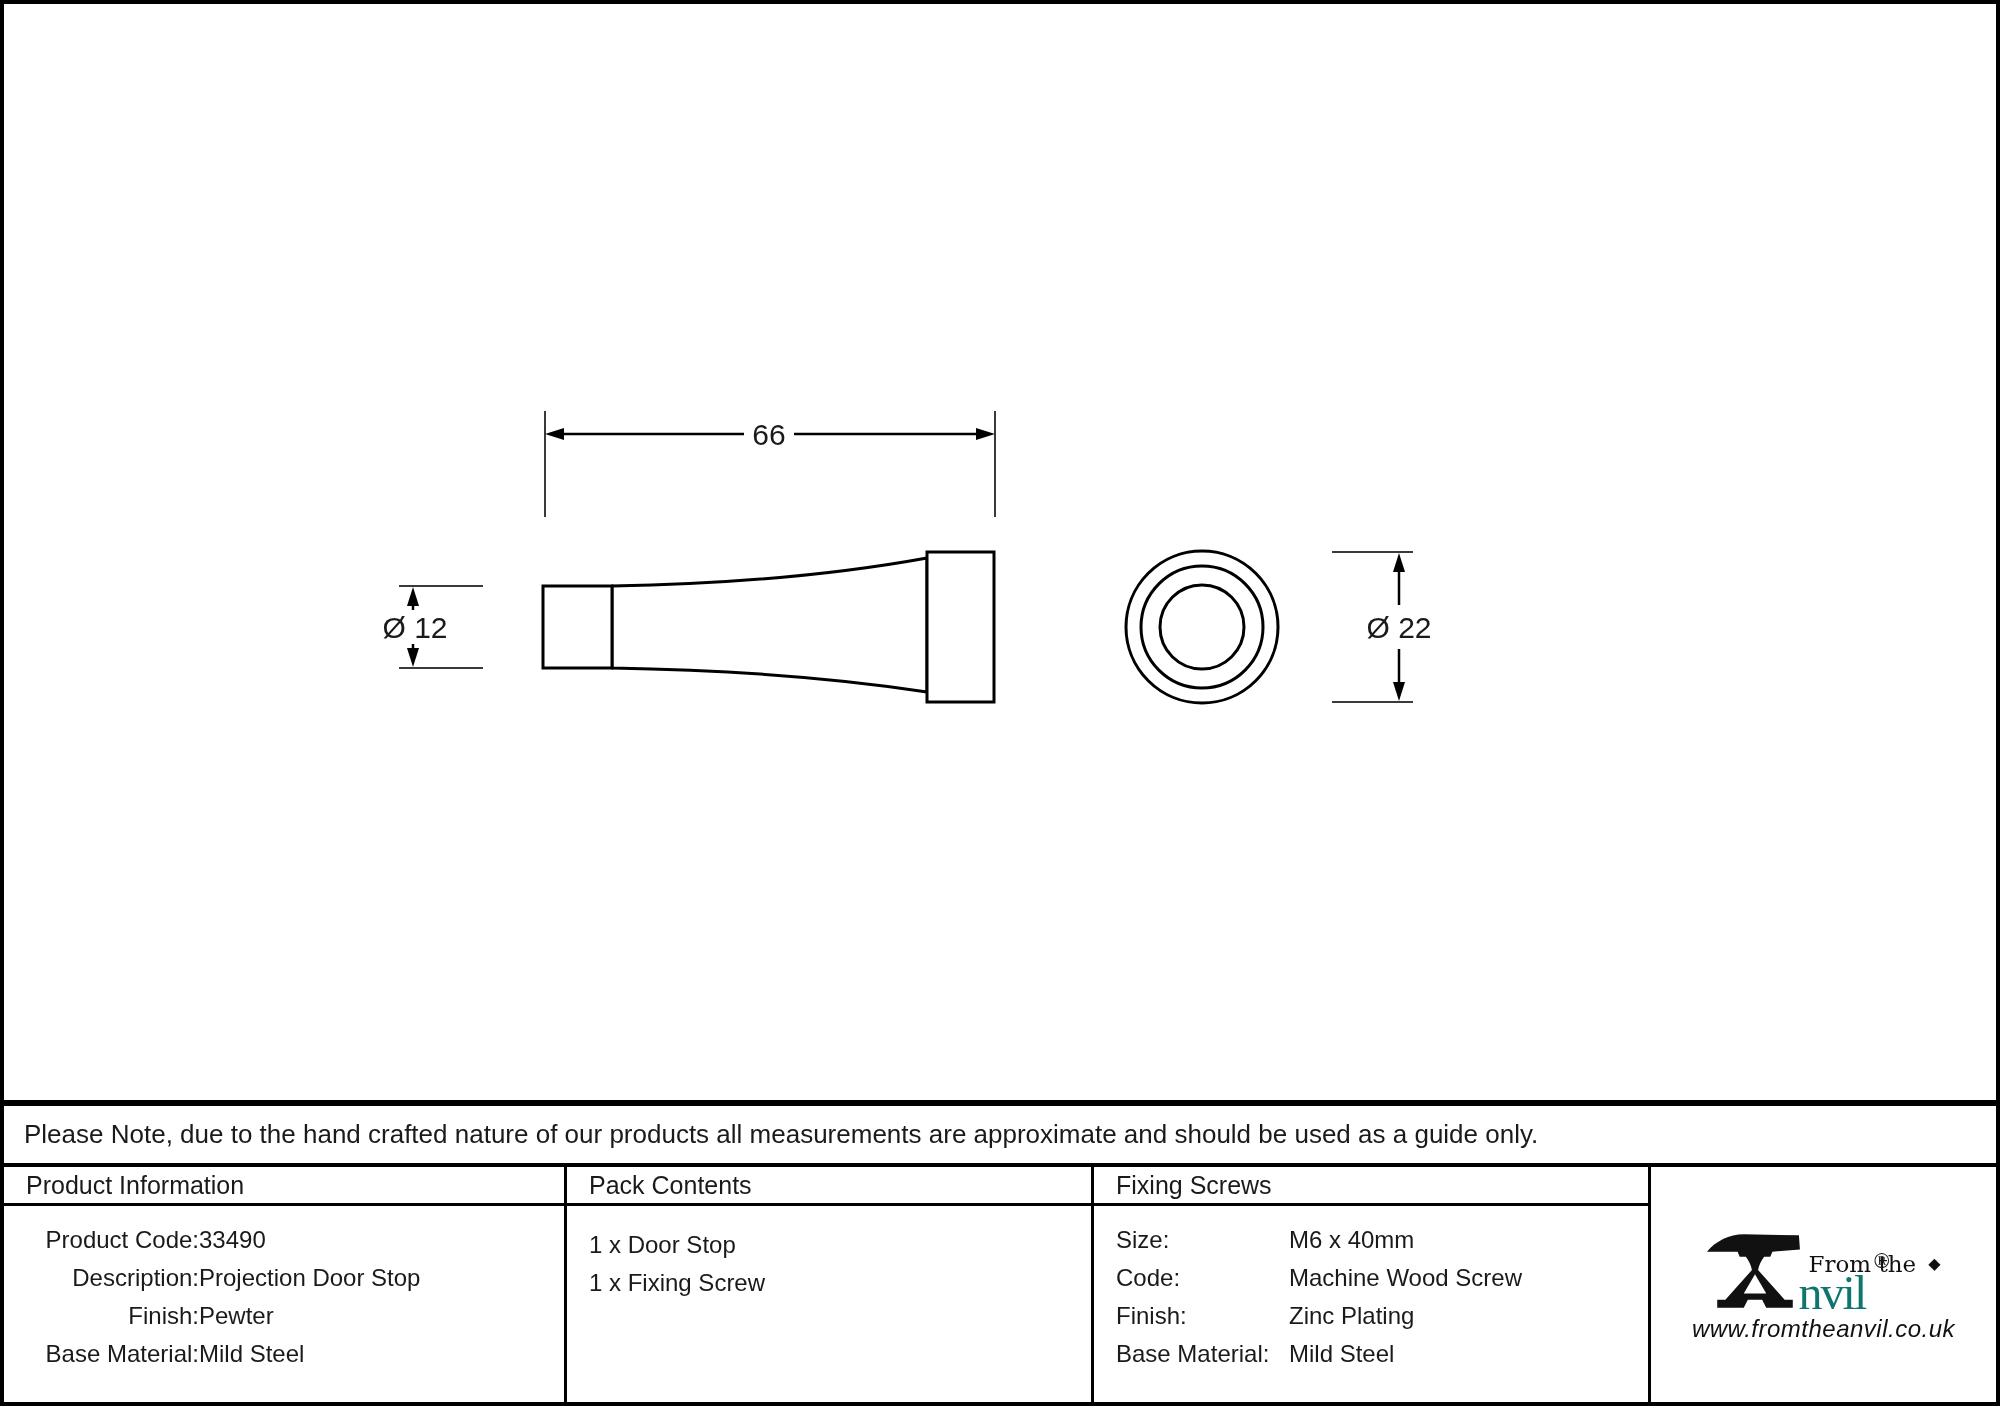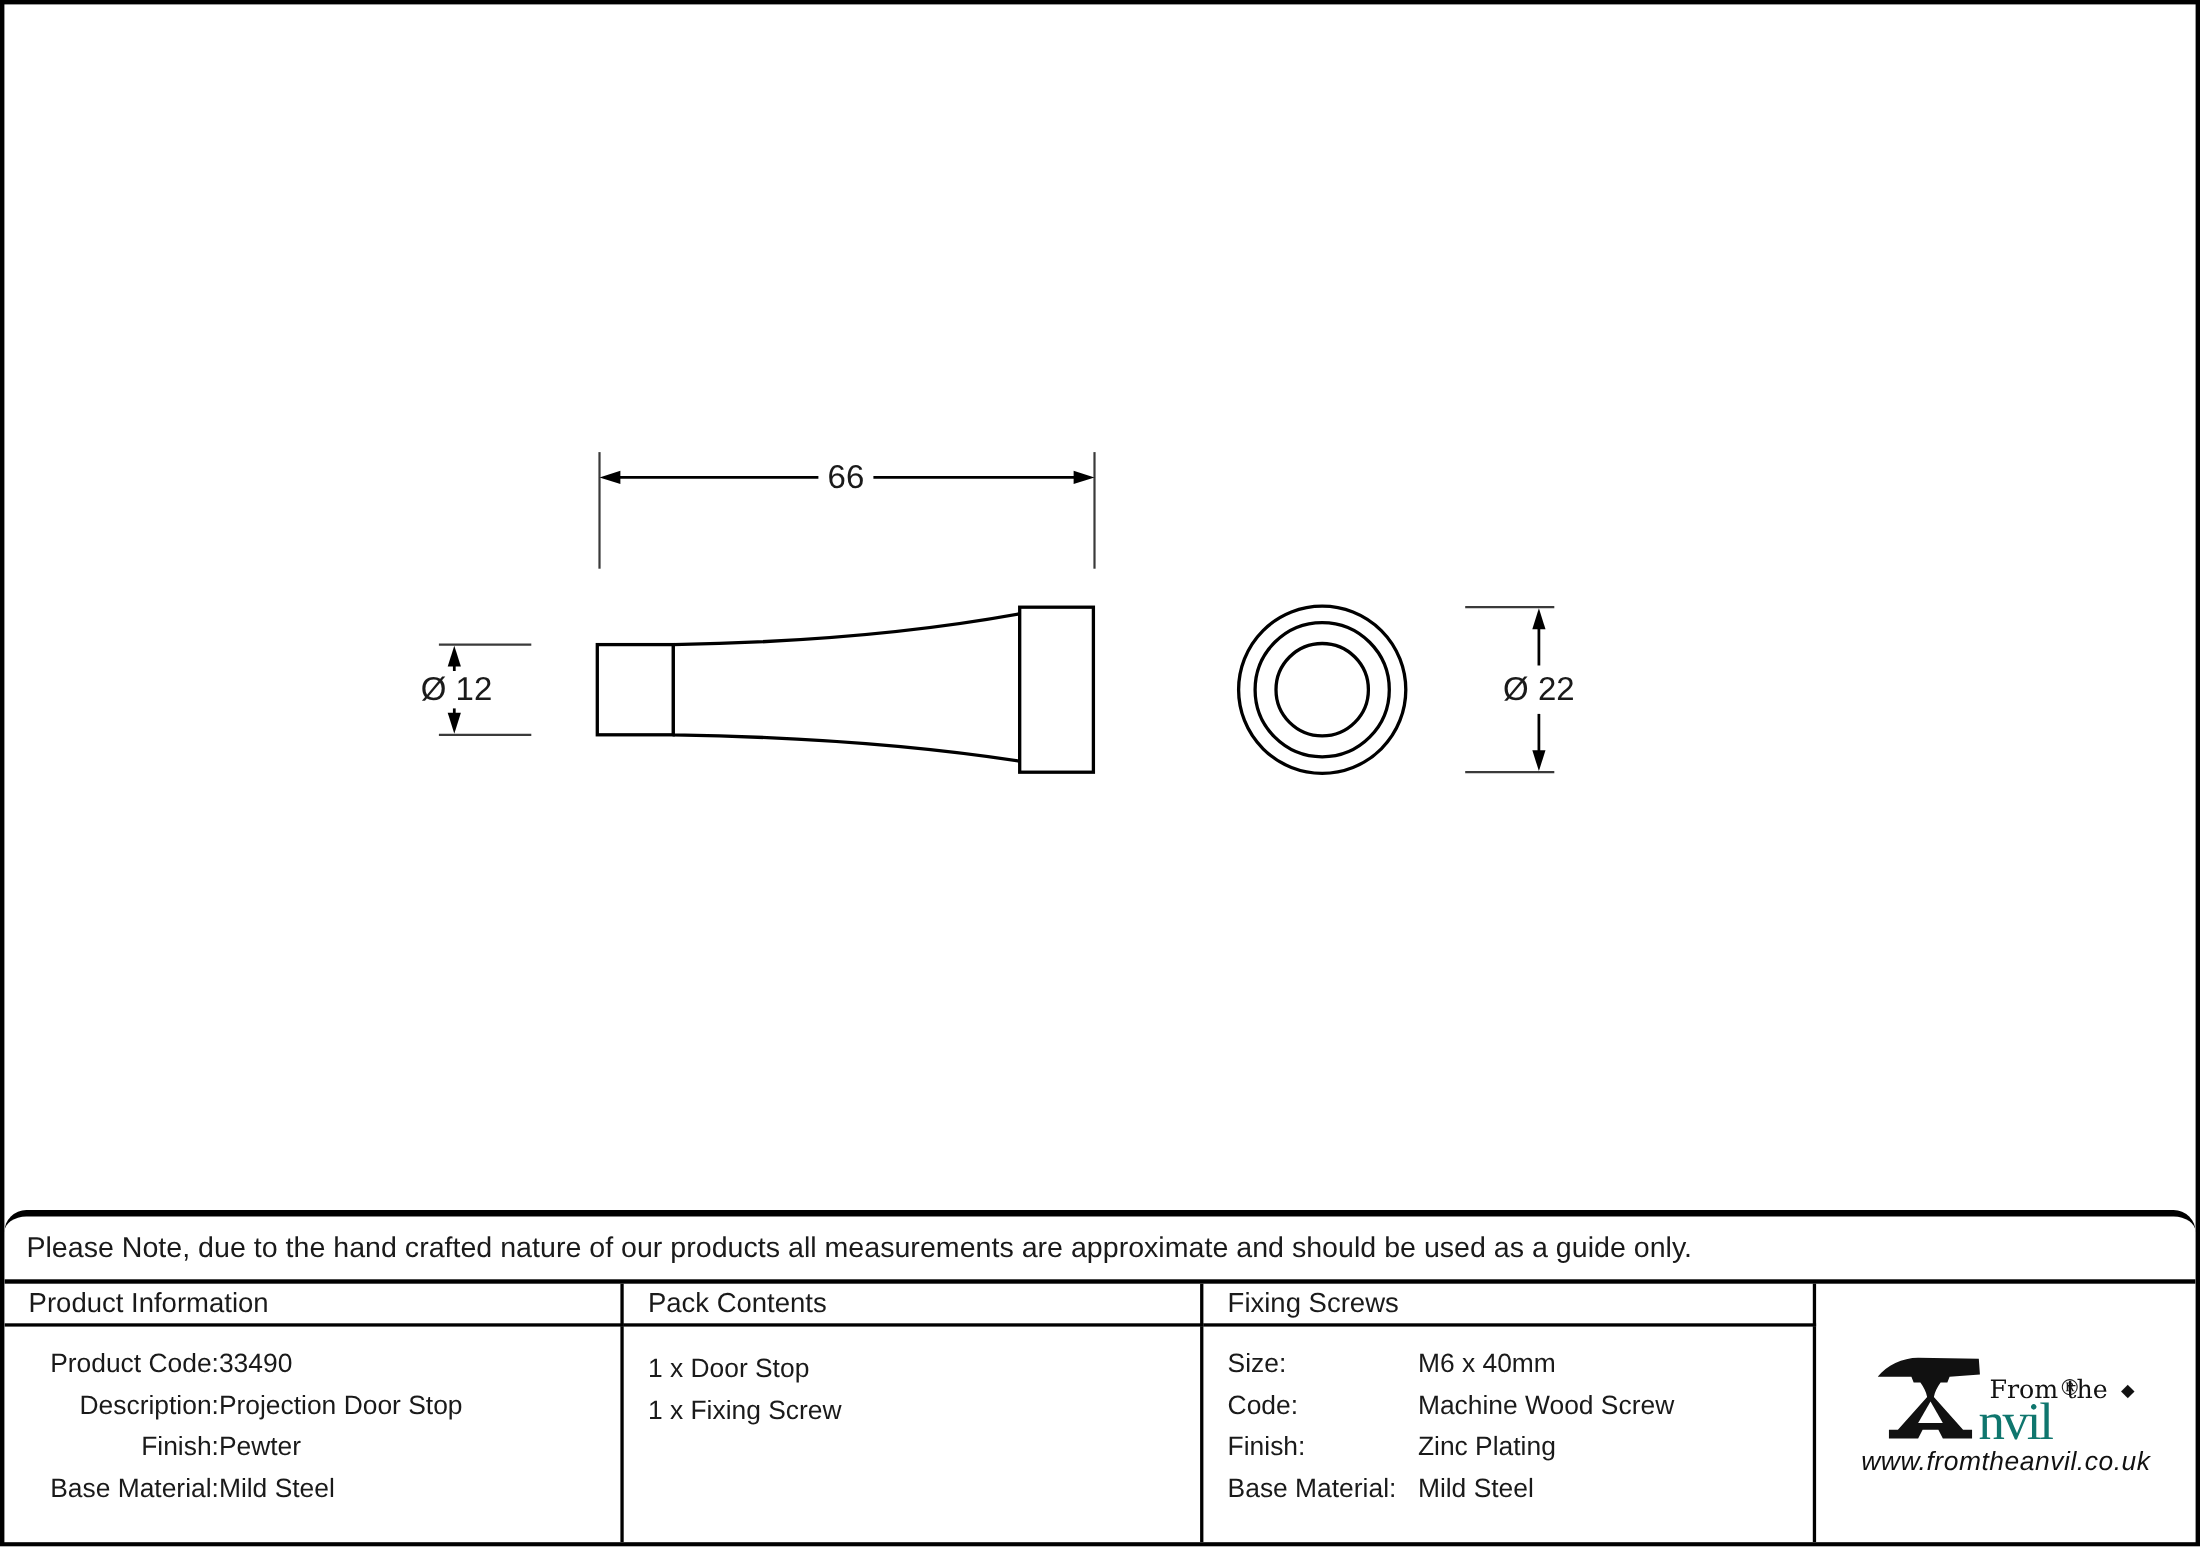--- a/index.html
+++ b/index.html
@@ -38,21 +38,20 @@
     top: 1096px;
     left: 0;
     width: 100%;
     height: 63px;
     box-sizing: border-box;
     border-top: 6px solid #000000;
     display: flex;
     align-items: center;
     padding-left: 20px;
     font-size: 26px;
-    border-radius: 20px;
   }
 
   
   .info-table {
     position: absolute;
     top: 1159px;
     left: 0;
     bottom: 0;
     width: 100%;
     box-sizing: border-box;

